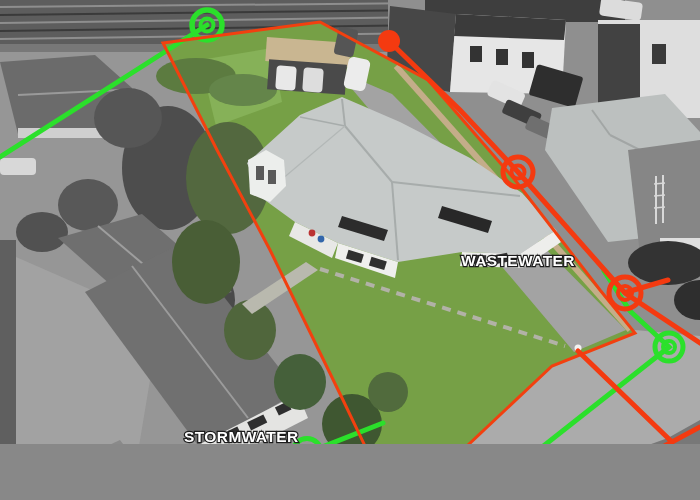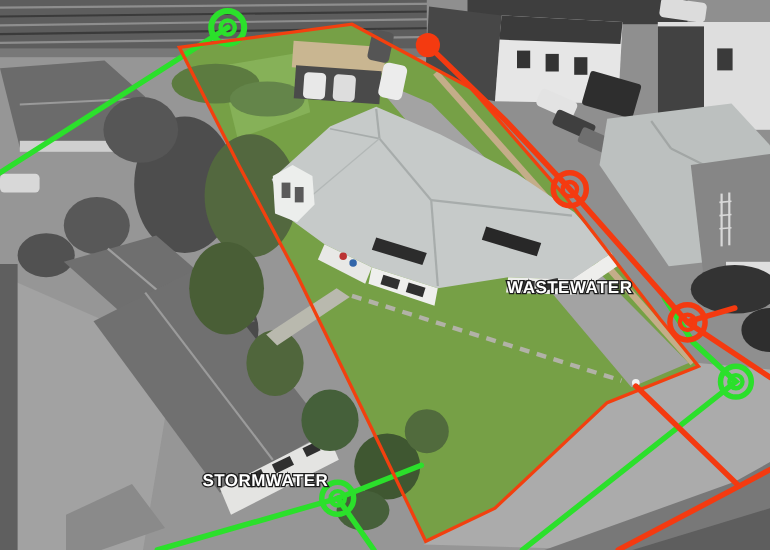--- a/index.html
+++ b/index.html
@@ -1,16 +1,16 @@
 <!DOCTYPE html>
 <html><head>
 <meta charset="utf-8">
 <style>
   html,body{margin:0;padding:0;background:#888;}
-  .stage{position:relative;width:700px;height:500px;overflow:hidden;
+  .stage{position:relative;width:700px;height:444px;overflow:hidden;
          font-family:"Liberation Sans",sans-serif;}
   .stage svg{position:absolute;left:0;top:0;display:block;}
   .overlay-label{
     font-family:"Liberation Sans",sans-serif;
     font-weight:bold;font-size:15.5px;letter-spacing:.4px;
     fill:#fff;stroke:#1c1c1c;stroke-width:2.4px;paint-order:stroke;
   }
 </style>
 </head>
 <body>

